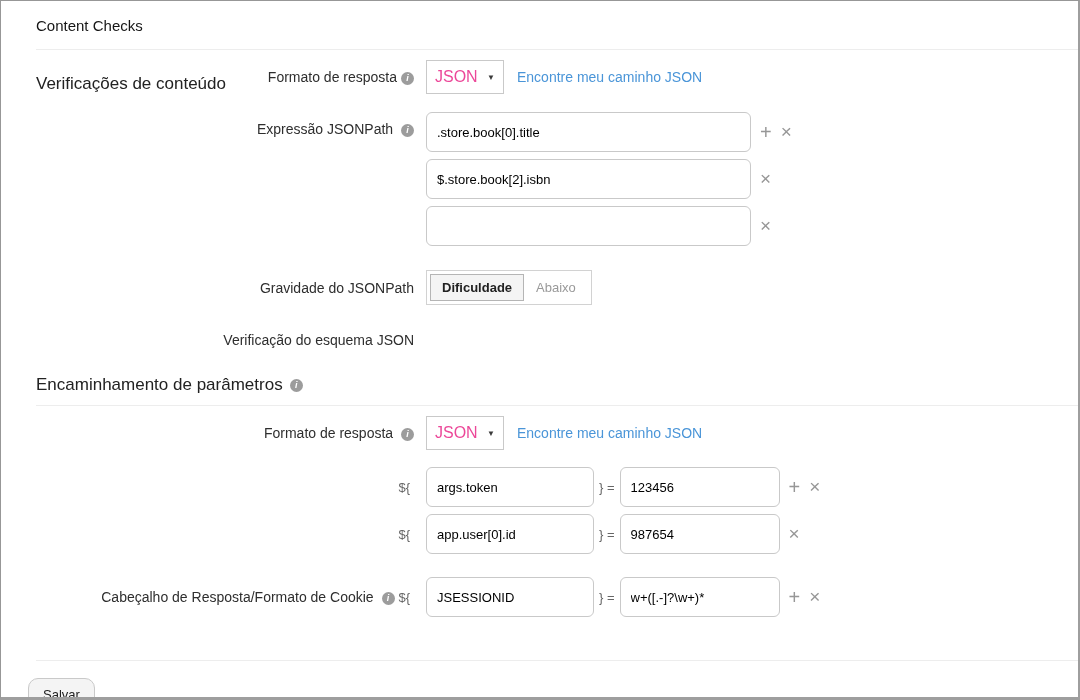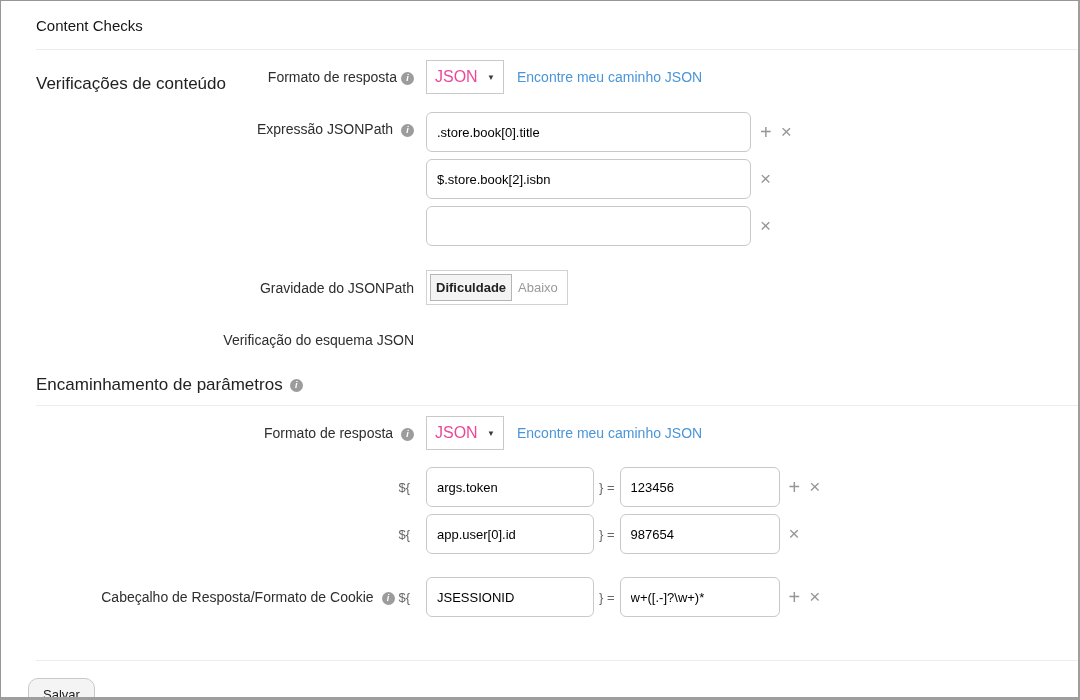--- a/index.html
+++ b/index.html
@@ -35,21 +35,21 @@
   .txt.wide { width:325px; }
   .txt.key { width:168px; }
   .txt.val { width:160px; }
   .icon-btn { color:#979797; font-size:20px; font-weight:300; line-height:34px;
               margin-left:9px; cursor:pointer; user-select:none; }
   .icon-btn.x { font-size:19px; }
   .jp-row { display:flex; align-items:center; margin-bottom:7px; }
   .jp-group { margin-bottom:17px; }
   .toggle { display:inline-flex; align-items:center; border:1px solid #d2d2d2;
             padding:3px; background:#fff; }
-  .toggle .opt { padding:5px 5px; font-size:13px; color:#999; cursor:pointer;
+  .toggle .opt { padding:5px 11px; font-size:13px; color:#999; cursor:pointer;
                  border:1px solid transparent; }
   .toggle .opt.sel { border:1px solid #b5b5b5; background:#f4f4f4; color:#222; font-weight:600; }
   .sec2-headrow { display:flex; align-items:center; margin:18px 0 10px 0; }
   .sec2-headrow .info { vertical-align:2px; margin-left:7px; }
   .sym { font-size:13px; color:#666; white-space:nowrap; }
   .sym.open { margin-right:4px; }
   .sym.close { margin:0 5px 0 5px; }
   .param-row { display:flex; align-items:center; margin-bottom:7px; }
   .cookie-row { display:flex; align-items:center; margin-top:23px; }
   .footer-hr { margin-top:43px; margin-left:0; margin-right:0; }

